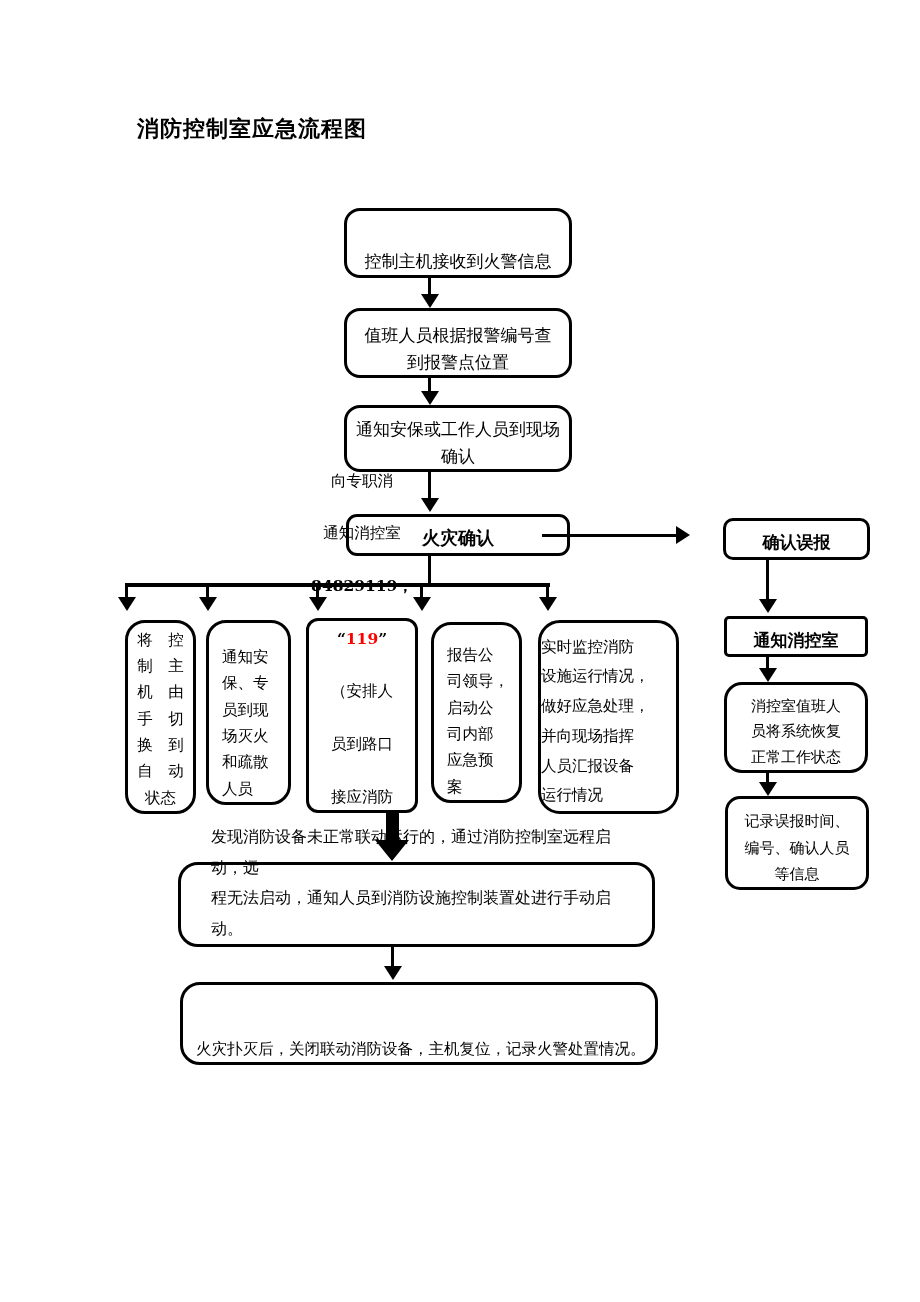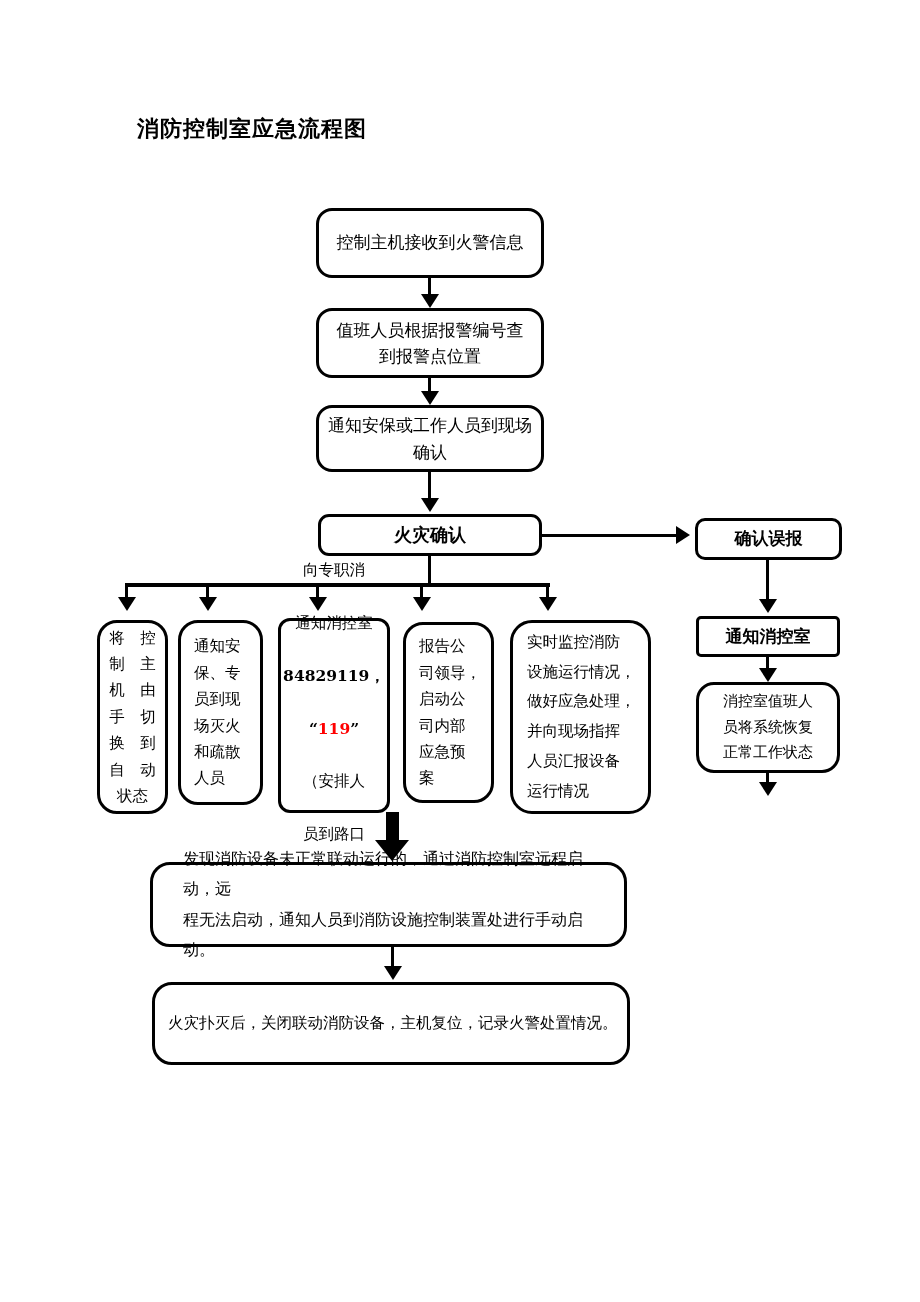--- a/index.html
+++ b/index.html
@@ -9,22 +9,22 @@
     font-family:"DejaVu Serif","Liberation Serif",serif; color:var(--ink);
     overflow:hidden;
   }
   #doc-title {
     position:absolute; left:137px; top:114px;
     font-size:22px; font-weight:bold; letter-spacing:1px;
   }
   .node {
     position:absolute; box-sizing:border-box;
     border:3px solid var(--ink); background:var(--bg);
-    display:flex; align-items:center; justify-content:center;
-    text-align:center; font-size:17px; line-height:1.6;
+    display:flex; align-items:flex-end; justify-content:center;
+    text-align:center; font-size:17px; line-height:1.6;margin-left:28px;
   }
   .node .txt { white-space:pre-line; display:block; width:100%; }
   .node.bold { font-weight:bold; }
   .node.leftal { justify-content:flex-start; text-align:left; }
   .shaft { position:absolute; background:var(--ink); }
   .head-down {
     position:absolute; width:0; height:0;
     border-left:9px solid transparent; border-right:9px solid transparent;
     border-top:14px solid var(--ink);
   }
@@ -80,21 +80,21 @@
   <div class="node bold" style="left:318px; top:514px; width:224px; height:42px; border-radius:11px; font-size:18px;">
     <span class="txt">火灾确认</span>
   </div>
 
   
   <div class="conn">
     <div class="shaft" style="left:542px; top:534px; width:135px; height:3px;"></div>
     <div class="head-right" style="left:676px; top:526px;"></div>
   </div>
 
-  <div class="node bold" style="left:695px; top:518px; width:147px; height:42px; border-radius:10px;">
+  <div class="node bold" style="left:695px; top:518px; width:147px; height:42px; border-radius:10px;font-family:Liberation Mono, monospace;">
     <span class="txt">确认误报</span>
   </div>
 
   <div class="conn">
     <div class="shaft" style="left:766px; top:560px; width:3px; height:41px;"></div>
     <div class="head-down" style="left:759px; top:599px;"></div>
   </div>
 
   <div class="node bold" style="left:696px; top:616px; width:144px; height:41px; border-radius:5px;">
     <span class="txt">通知消控室</span>
@@ -109,20 +109,25 @@
     <span class="txt">消控室值班人
 员将系统恢复
 正常工作状态</span>
   </div>
 
   <div class="conn">
     <div class="shaft" style="left:766px; top:773px; width:3px; height:11px;"></div>
     <div class="head-down" style="left:759px; top:782px;"></div>
   </div>
 
+  <div class="node" style="left:697px; top:796px; width:144px; height:94px; border-radius:15px; font-size:15px; line-height:1.75;">
+    <span class="txt">记录误报时间、
+编号、确认人员
+等信息</span>
+  </div>
 
   
   <div class="conn">
     <div class="shaft" style="left:428px; top:555px; width:3px; height:31px;"></div>
     <div class="shaft" style="left:126px; top:583px; width:424px; height:4px;"></div>
   </div>
 
   <div class="conn">
     <div class="shaft" style="left:125px; top:583px; width:3px; height:16px;"></div>
     <div class="head-down" style="left:118px; top:597px;"></div>
@@ -178,21 +183,21 @@
 
   <div class="node leftal" style="left:403px; top:622px; width:91px; height:181px; border-radius:20px; font-size:15.5px; line-height:1.7; padding-left:13px;">
     <span class="txt">报告公
 司领导，
 启动公
 司内部
 应急预
 案</span>
   </div>
 
-  <div class="node leftal" style="left:510px; top:620px; width:141px; height:194px; border-radius:22px; font-size:15.5px; line-height:1.92; padding-left:14px;">
+  <div class="node leftal" style="left:510px; top:620px; width:141px; height:194px; border-radius:22px; font-size:15.5px; line-height:1.92; padding-left:0;">
     <span class="txt">实时监控消防
 设施运行情况，
 做好应急处理，
 并向现场指挥
 人员汇报设备
 运行情况</span>
   </div>
 
   
   <div class="conn">

